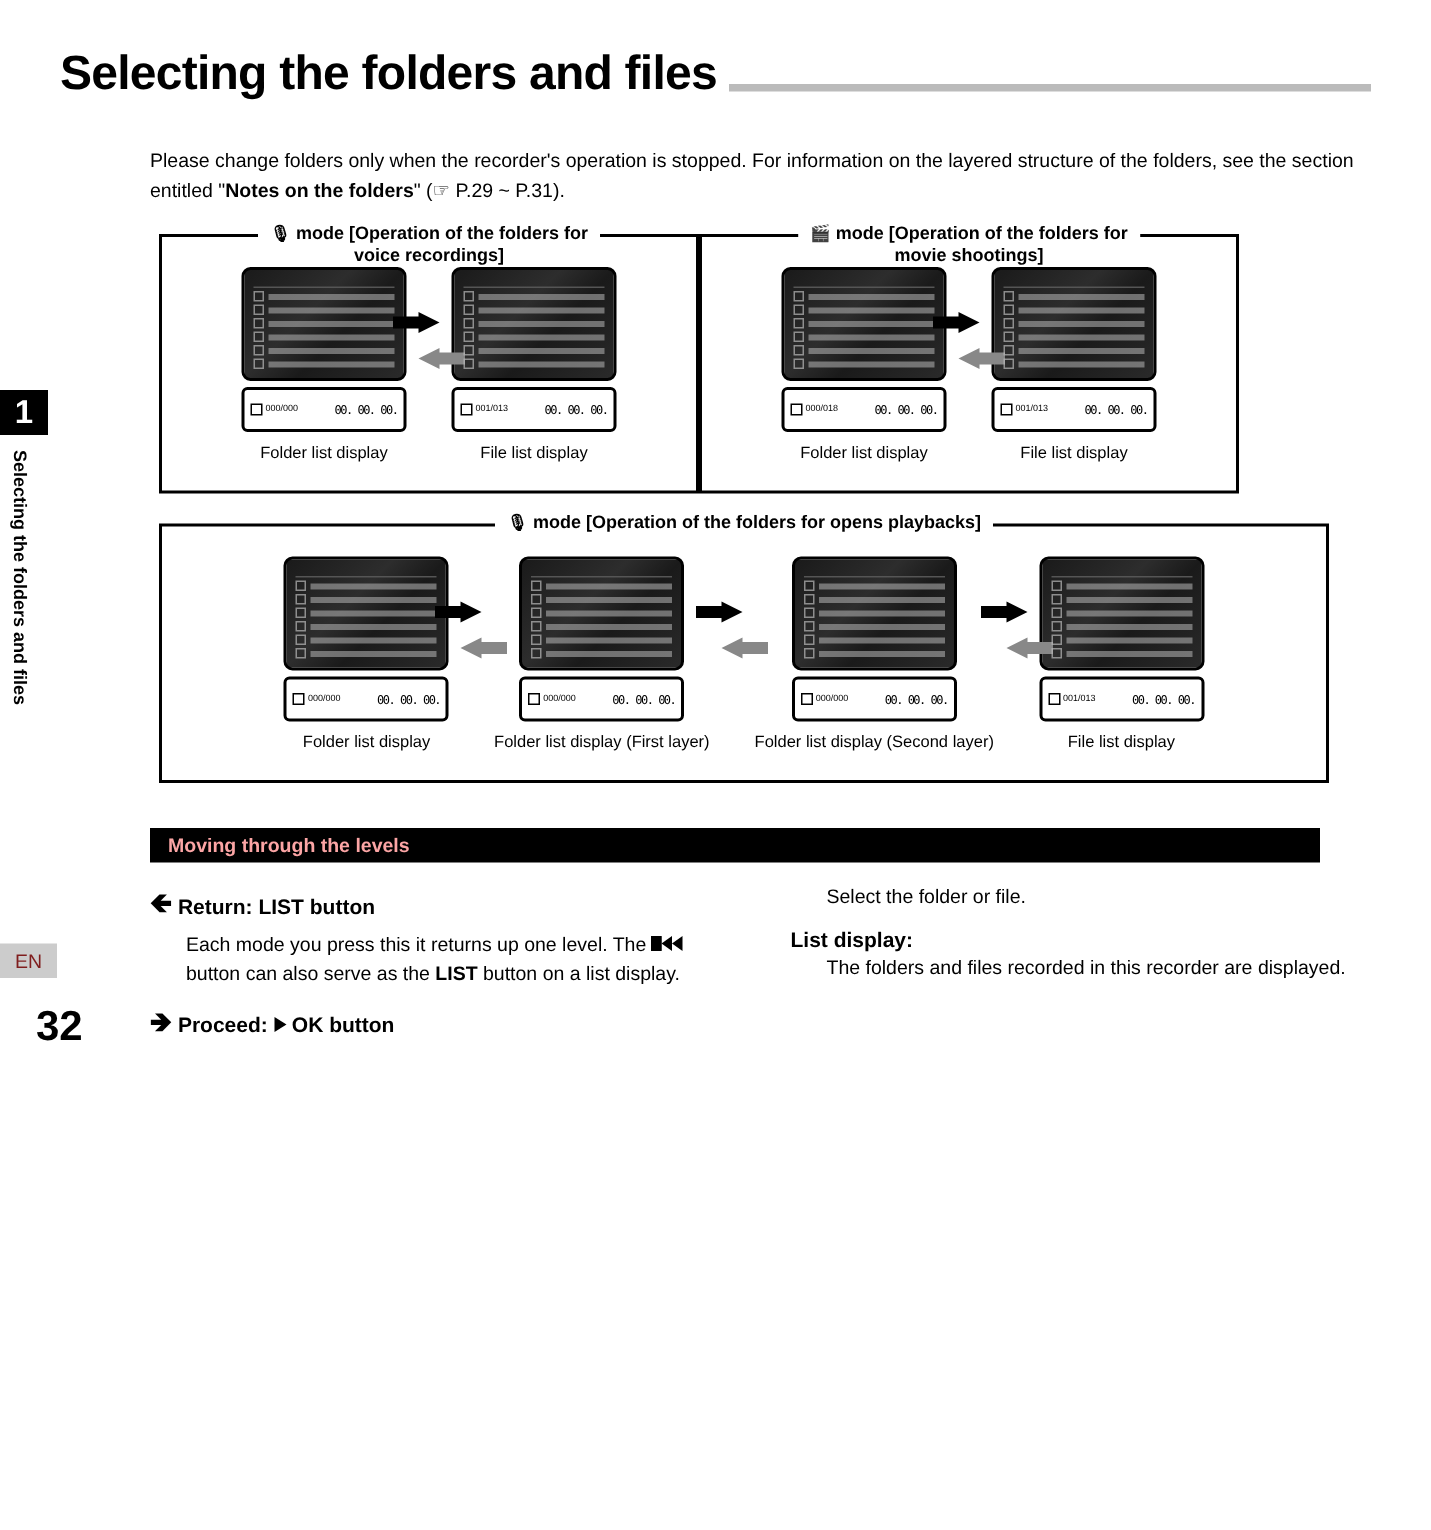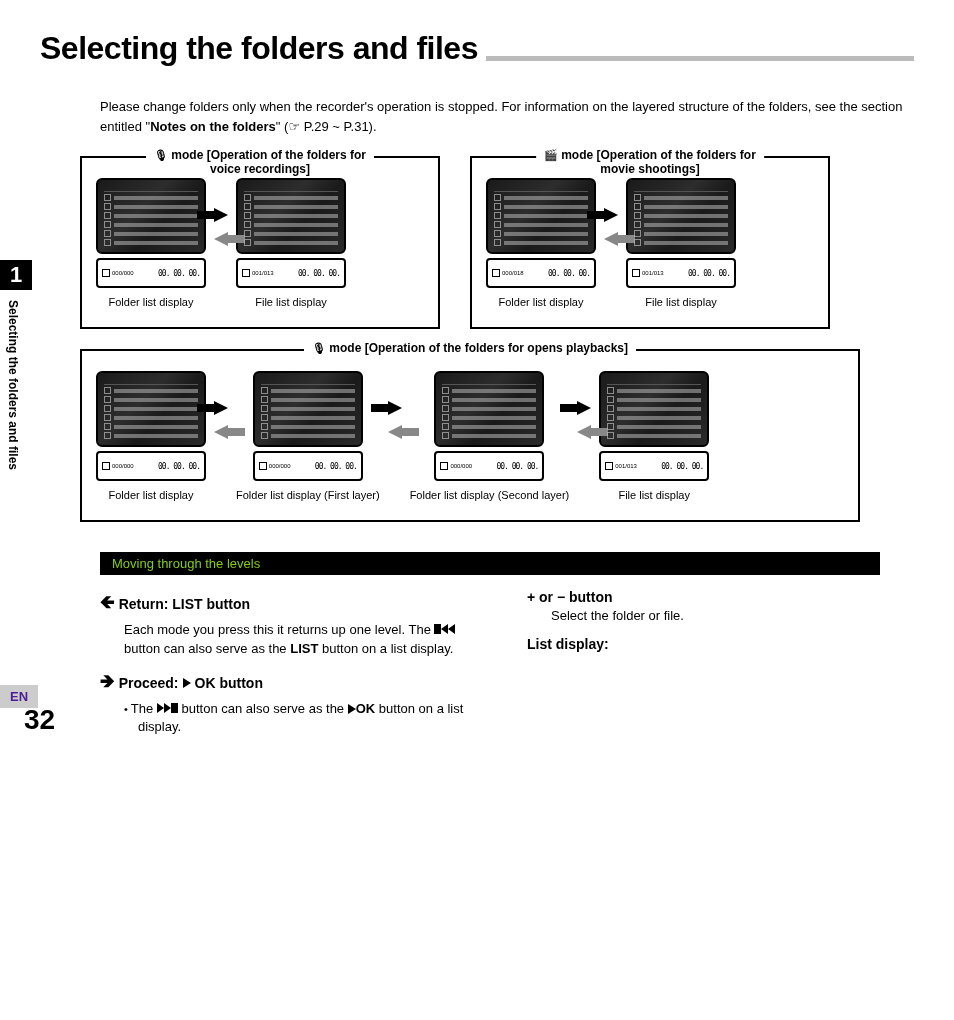--- a/index.html
+++ b/index.html
@@ -10,56 +10,56 @@
   .title-line { flex: 1; height: 5px; background: #bbb; margin-bottom: 6px; }
 
   .intro { margin: 30px 0 20px 60px; line-height: 1.5; }
   .bold { font-weight: 700; }
 
   
   .side-tab { position: absolute; left: 0; top: 260px; width: 40px; }
   .tab-box { background: #000; color: #fff; width: 32px; height: 30px; font-size: 22px; font-weight: 900; display: flex; align-items: center; justify-content: center; font-family: "Arial Black", Arial; }
   .tab-text { writing-mode: vertical-rl; text-orientation: mixed; font-weight: 700; font-size: 12px; margin-top: 10px; margin-left: 6px; font-family: "Arial Black", Arial; }
 
-  .box-row { display: flex; gap: 30px; margin-left: 40px; margin-bottom: 20px; }
+  .box-row { display: flex; margin-left: 66px; margin-bottom: 20px; }
   .box { border: 2px solid #000; padding: 20px 14px 18px 14px; position: relative; }
   .box.w1 { width: 360px; }
   .box.w2 { width: 360px; }
   .box.wfull { width: 780px; }
   .box-label { position: absolute; top: -10px; left: 50%; transform: translateX(-50%); background: #fff; padding: 0 8px; font-weight: 700; font-size: 12px; text-align: center; white-space: nowrap; line-height: 1.2; }
 
-  .screens { display: flex; align-items: flex-start; gap: 8px; }
+  .screens { display: flex; align-items: flex-start; justify-content: center; gap: 8px; }
   .screencol { display: flex; flex-direction: column; align-items: center; }
   .screen { border: 2px solid #000; border-radius: 6px; width: 110px; height: 76px; background: linear-gradient(135deg,#1a1a1a,#2d2d2d 40%,#1a1a1a 60%,#2a2a2a); padding: 4px 6px; margin-bottom: 4px; overflow: hidden; }
   .screen .hdr { height: 8px; border-bottom: 1px solid #555; margin-bottom: 2px; }
   .screen .row { height: 7px; margin: 2px 0; display: flex; align-items: center; gap: 3px; }
   .screen .row .ic { width: 7px; height: 7px; border: 1px solid #bbb; opacity: .7; }
   .screen .row .tx { flex: 1; height: 4px; background: #aaa; opacity: .6; }
   .status { border: 2px solid #000; border-radius: 4px; width: 110px; height: 30px; background: #fff; display: flex; align-items: center; justify-content: space-between; padding: 2px 4px; font-size: 6px; }
   .status .l { display:flex; gap:2px; align-items:center;}
   .status .sq { width:8px;height:8px;border:1px solid #000;}
   .status .tm { font-family: monospace; letter-spacing:-1px; font-size:8px; }
   .cap { text-align: center; font-size: 11px; margin-top: 8px; line-height: 1.2; }
 
   .arrows { display: flex; flex-direction: column; gap: 10px; justify-content: center; align-items: center; margin-top: 30px; }
   .arrow-r { width: 0; height: 0; border-top: 7px solid transparent; border-bottom: 7px solid transparent; border-left: 14px solid #000; position: relative; }
   .arrow-r::before { content:''; position:absolute; right:13px; top:-4px; width:18px; height:8px; background:#000;}
   .arrow-l { width: 0; height: 0; border-top: 7px solid transparent; border-bottom: 7px solid transparent; border-right: 14px solid #888; position: relative; }
   .arrow-l::before { content:''; position:absolute; left:13px; top:-4px; width:18px; height:8px; background:#888;}
 
-  .section-bar { background: #000; color: #84cc16; font-weight: 400; padding: 4px 12px; margin: 30px 0 14px 60px; width: 780px; }
+  .section-bar { background: #000; color: #fca5a5; font-weight: 700; padding: 4px 12px; margin: 30px 0 14px 60px; width: 780px; }
 
   .cols2 { display: flex; gap: 40px; margin-left: 60px; }
   .col { flex: 1; }
   .item-head { font-weight: 700; font-size: 14px; display: flex; align-items: center; gap: 4px; margin-bottom: 2px; }
   .item-body { margin-left: 24px; line-height: 1.4; margin-bottom: 10px; }
   .sub-bullet { margin-left: 24px; text-indent: -14px; padding-left: 14px; line-height: 1.4; }
   .big-arrow-l, .big-arrow-r { font-size: 18px; font-weight: 900; }
 
-  .en-box { position: absolute; left: 0; bottom: 48px; background: #ccc; color: #4c1d95; font-weight: 700; padding: 4px 10px; }
+  .en-box { position: absolute; left: 0; bottom: 68px; background: #ccc; color: #7f1d1d; font-weight: 400; padding: 4px 10px; }
   .pgnum { position: absolute; left: 24px; bottom: 20px; font-size: 28px; font-weight: 900; font-family: "Arial Black", Arial; }
 
   .icon-mic::before { content:"🎙"; font-size:11px; }
   .icon-mov::before { content:"🎬"; font-size:11px; }
   .play-tri { display:inline-block; width:0;height:0;border-top:5px solid transparent;border-bottom:5px solid transparent;border-left:8px solid #000; vertical-align:middle;}
   .rew { display:inline-flex;}
   .rew span{ width:0;height:0;border-top:5px solid transparent;border-bottom:5px solid transparent;border-right:7px solid #000;}
   .rew .bar{width:2px;height:10px;background:#000;}
   .fwd { display:inline-flex;}
   .fwd span{ width:0;height:0;border-top:5px solid transparent;border-bottom:5px solid transparent;border-left:7px solid #000;}
@@ -443,30 +443,23 @@
           <span></span>
         </span><span> button can also serve as the </span><span class="bold">LIST</span><span> button on a list display.</span>
     </p>
 
     <div class="item-head">
       <span class="big-arrow-r">🡺</span>
       <span>Proceed: </span>
         <span class="play-tri"></span>
         <span>OK button</span>
     </div>
-    <p class="sub-bullet">
-      <span class="pointer">•</span><span>The </span><span class="fwd">
-          <span></span>
-          <span></span>
-          <span class="bar"></span>
-        </span><span> button can also serve as the </span><span class="play-tri"></span><span class="bold">OK</span><span> button on a list display.</span>
-    </p>
   </div>
 
   <div class="col">
-    <div class="item-head">+ or − button</div>
     <p class="item-body">Select the folder or file.</p>
     <div class="item-head">List display:</div>
+    <p class="item-body">The folders and files recorded in this recorder are displayed.</p>
   </div>
 </div>
 
 <div class="en-box">EN</div>
 <div class="pgnum">32</div>
 
 </body></html>

